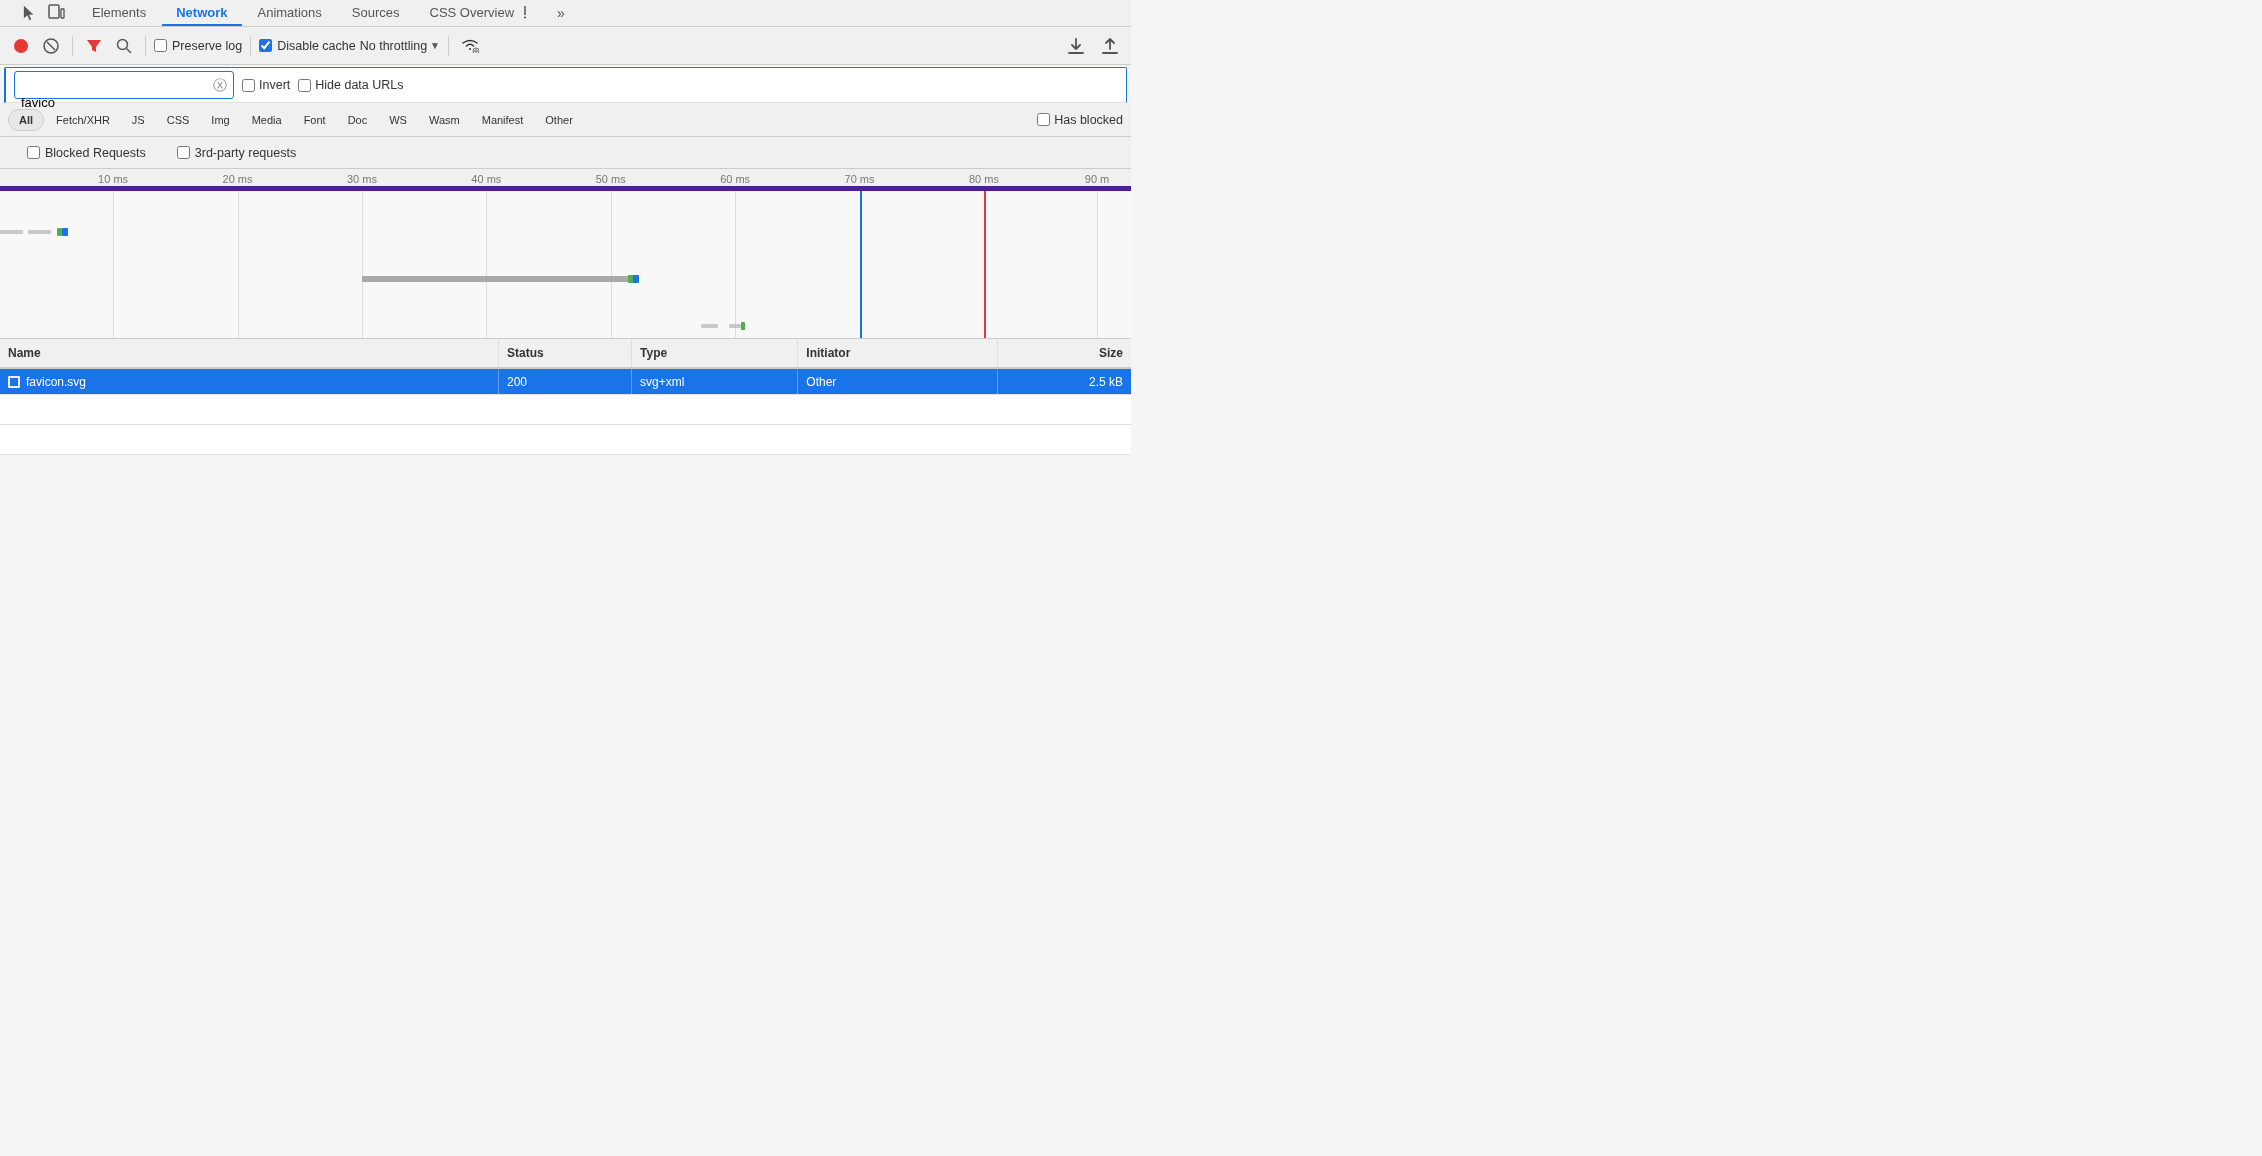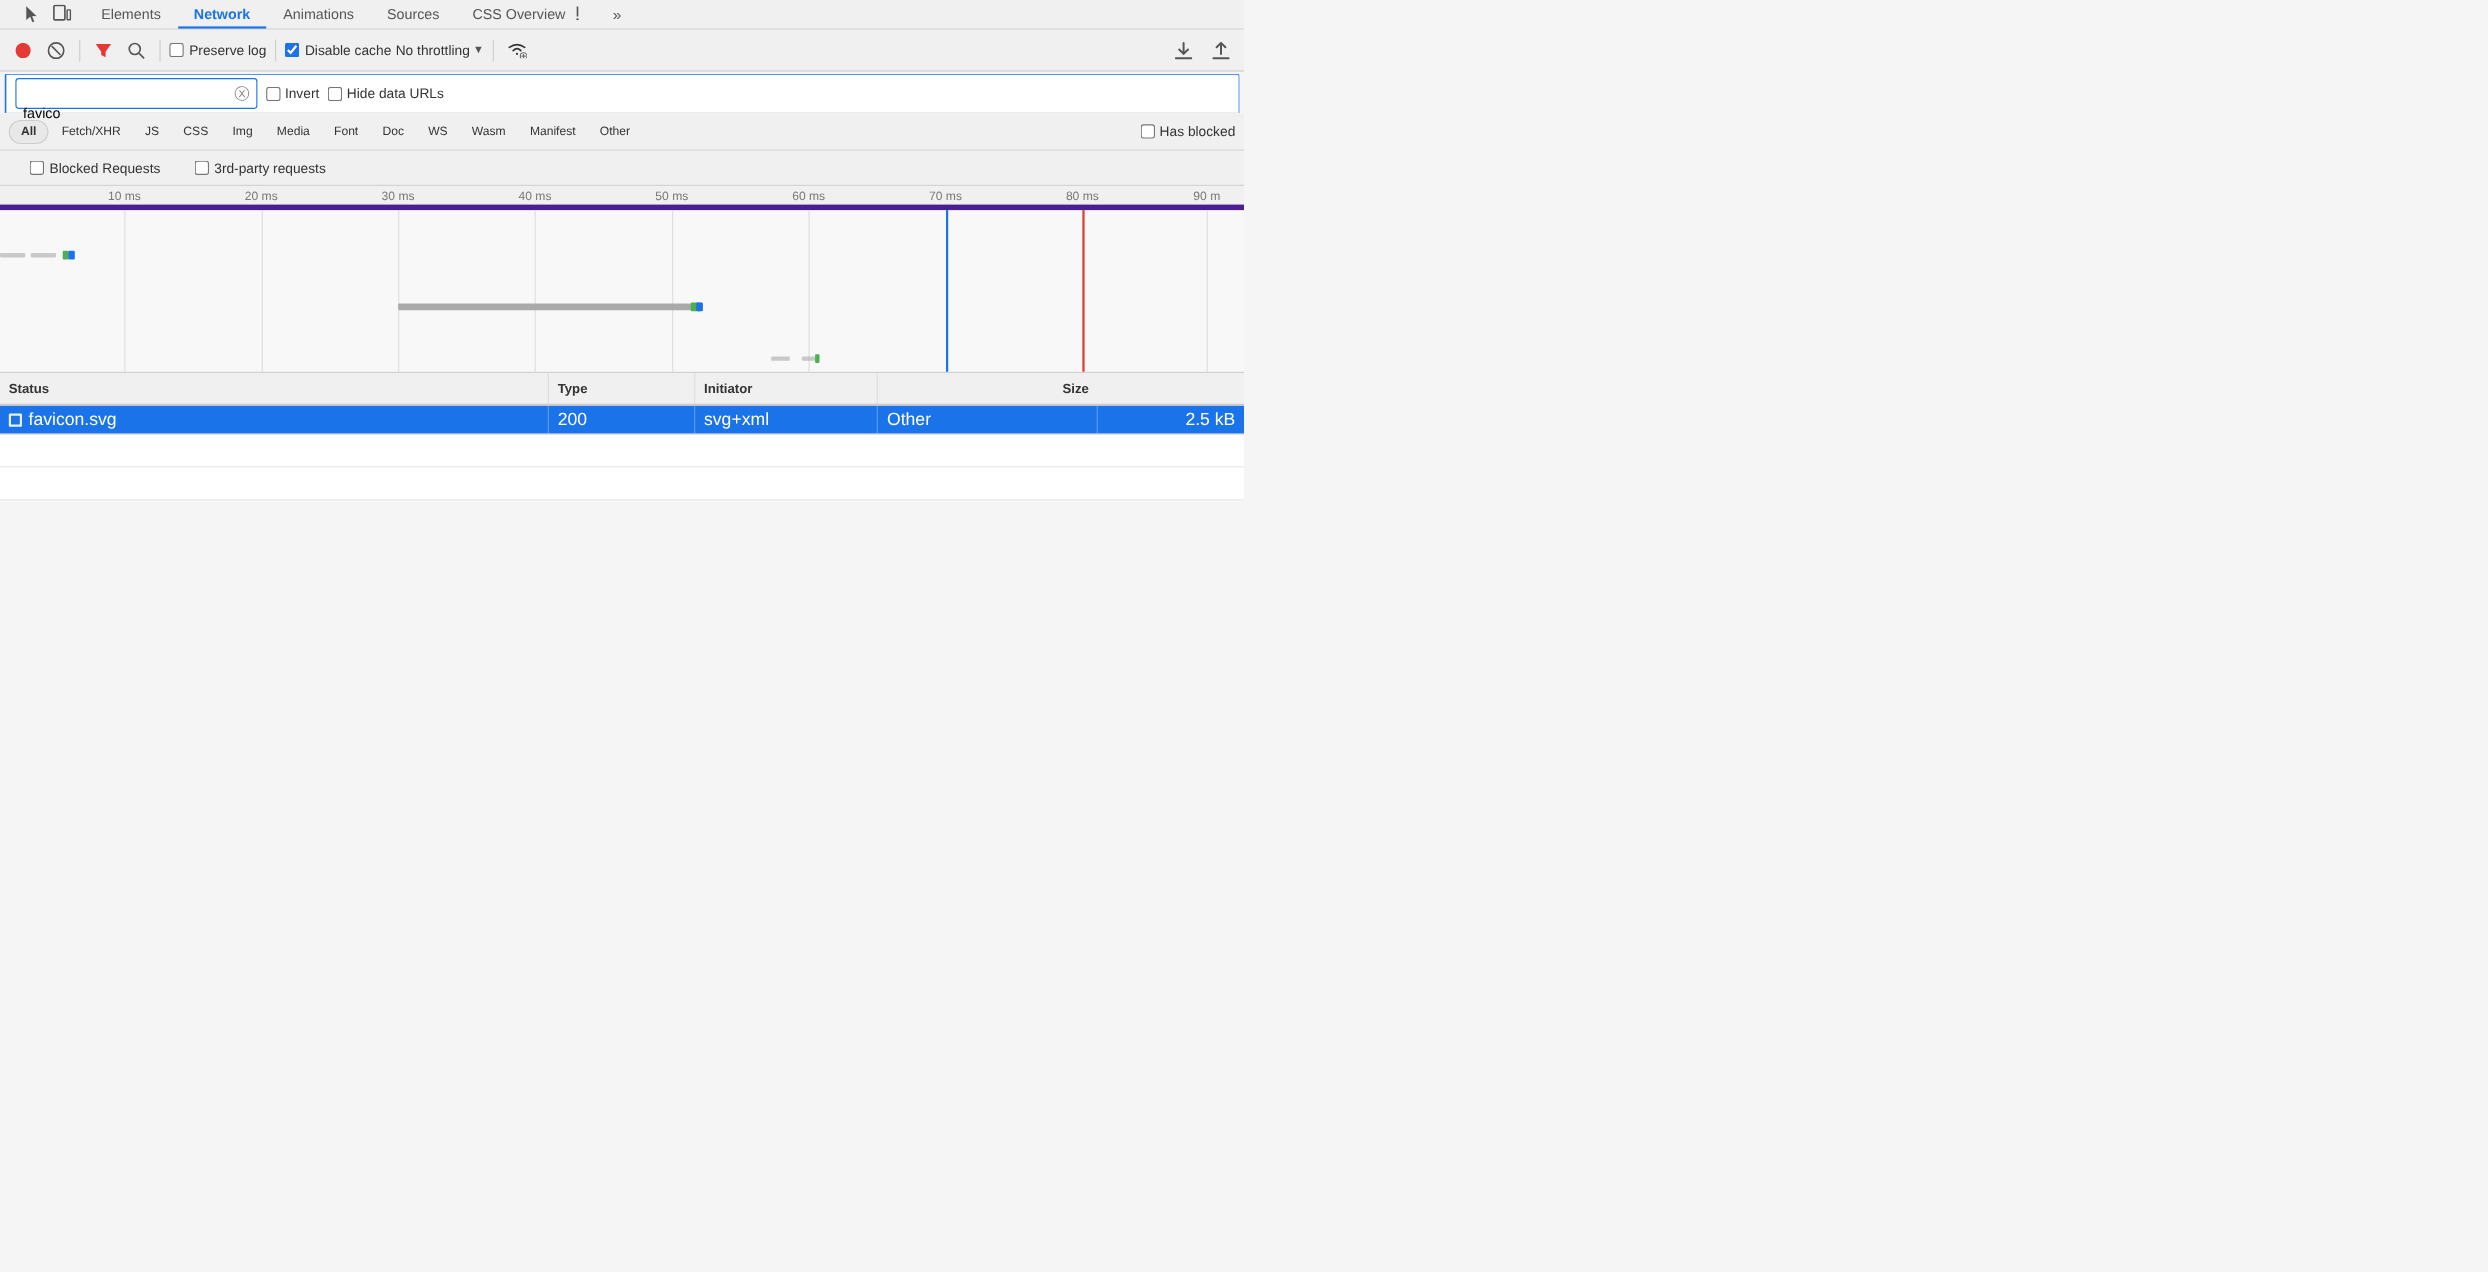--- a/index.html
+++ b/index.html
@@ -326,21 +326,21 @@
       grid-template-columns: 3fr 0.8fr 1fr 1.2fr 0.8fr;
       border-bottom: 1px solid #e0e0e0;
       height: 26px;
       align-items: center;
     }
     .table-row.selected {
       background: #1a73e8;
       color: #fff;
     }
     .td {
-      font-size: 16px;
+      font-size: 12px;
       padding: 0 8px;
       border-right: 1px solid #e0e0e0;
       height: 100%;
       display: flex;
       align-items: center;
       white-space: nowrap;
       overflow: hidden;
       text-overflow: ellipsis;
     }
     .td:last-child { border-right: none; }
@@ -578,20 +578,23 @@
     </div>
 
     <div class="vline vline-blue" style="left:76%;top:0;bottom:0;"></div>
 
     <div class="vline vline-red" style="left:87%;top:0;bottom:0;"></div>
   </div>
 </div>
 
 <div class="table-header">
   <div class="th">
+    <span>Name</span>
+  </div>
+  <div class="th">
     <span>Status</span>
   </div>
   <div class="th">
     <span>Type</span>
   </div>
   <div class="th">
     <span>Initiator</span>
   </div>
   <div class="th td-right">
     <span>Size</span>

